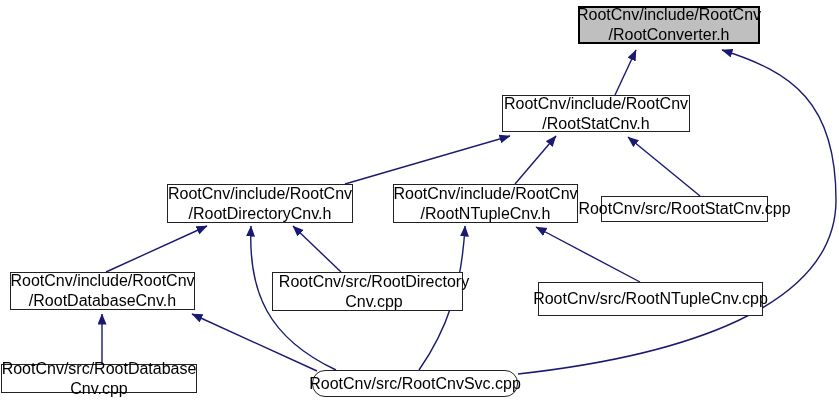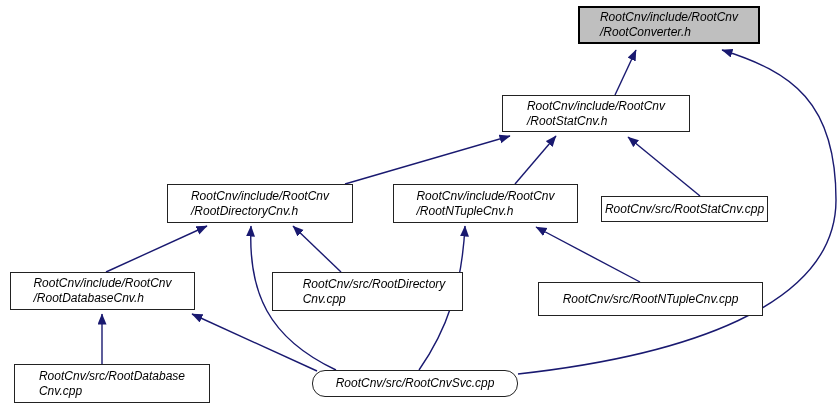--- a/index.html
+++ b/index.html
@@ -21,28 +21,28 @@
     fill: none;
     stroke: #191970;
     stroke-width: 1.4;
   }
   .node {
     position: absolute;
     box-sizing: border-box;
     background: #ffffff;
     border: 1.5px solid #222222;
     color: #000000;
-    font-size: 12px;
+    font-size: 16px;
     line-height: 1.25;
     display: flex;
     align-items: center;
     justify-content: center;
+    text-align: center;
     white-space: pre-line;
     cursor: pointer;
-    font-style: italic;
   }
   .node.highlight {
     background: #bfbfbf;
     border: 2.5px solid #000000;
     cursor: default;
   }
 </style>
 </head>
 <body>
 
@@ -76,17 +76,17 @@
       <div class="node" style="left: 167px; top: 184px; width: 186px; height: 39px;">RootCnv/include/RootCnv
 /RootDirectoryCnv.h</div>
       <div class="node" style="left: 393px; top: 184px; width: 185px; height: 39px;">RootCnv/include/RootCnv
 /RootNTupleCnv.h</div>
       <div class="node" style="left: 601px; top: 196px; width: 167px; height: 26px;">RootCnv/src/RootStatCnv.cpp</div>
       <div class="node" style="left: 10px; top: 272px; width: 185px; height: 38px;">RootCnv/include/RootCnv
 /RootDatabaseCnv.h</div>
       <div class="node" style="left: 272px; top: 272px; width: 191px; height: 39px; padding-left: 13px;">RootCnv/src/RootDirectory
 Cnv.cpp</div>
       <div class="node" style="left: 538px; top: 282px; width: 225px; height: 34px;">RootCnv/src/RootNTupleCnv.cpp</div>
-      <div class="node" style="left: 14px; top: 364px; width: 196px; height: 39px;">RootCnv/src/RootDatabase
+      <div class="node" style="left: 1px; top: 364px; width: 196px; height: 29px;">RootCnv/src/RootDatabase
 Cnv.cpp</div>
       <div class="node" style="left: 312px; top: 370px; width: 206px; height: 27px; border-radius: 13px;">RootCnv/src/RootCnvSvc.cpp</div>
     </div>
 </div>
 
 </body></html>

